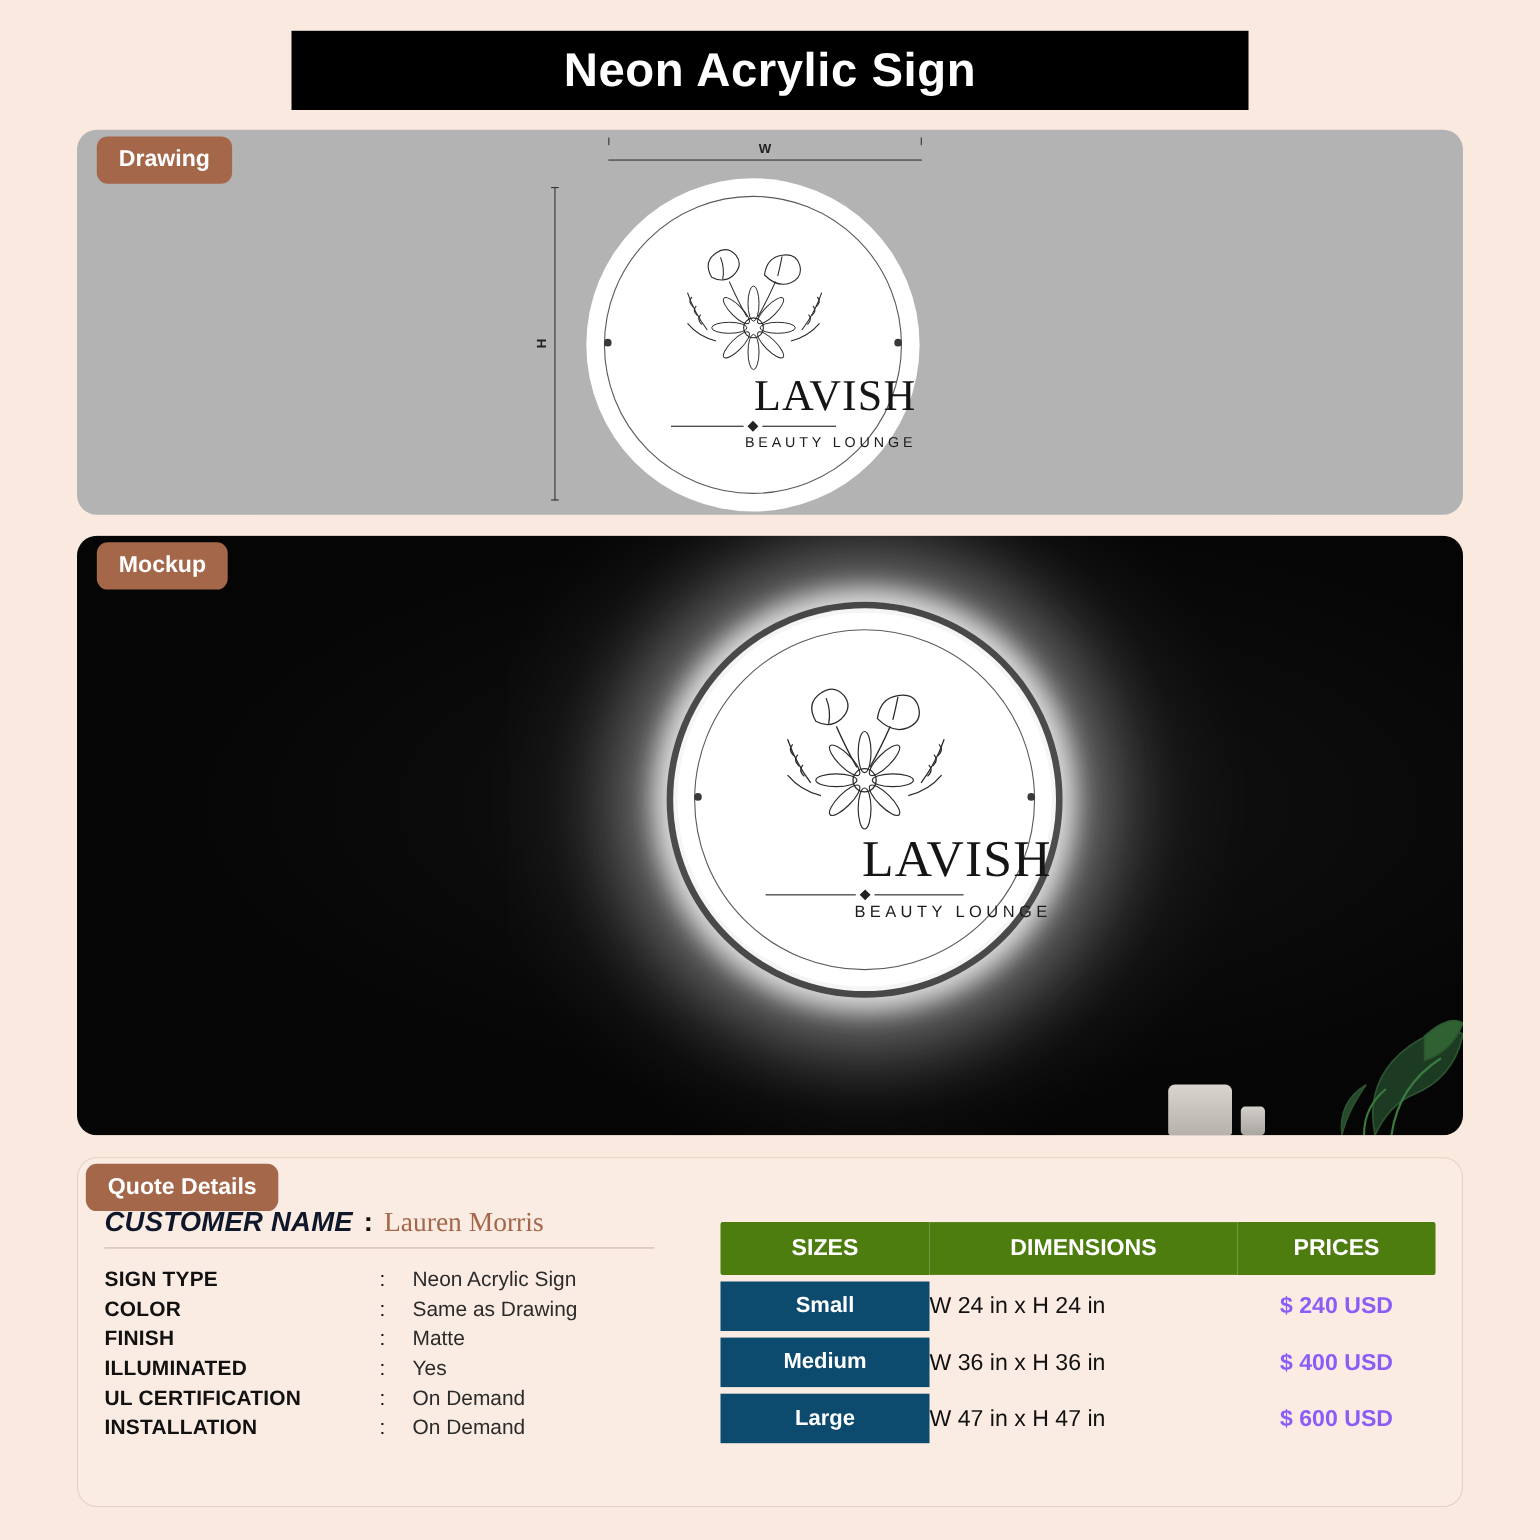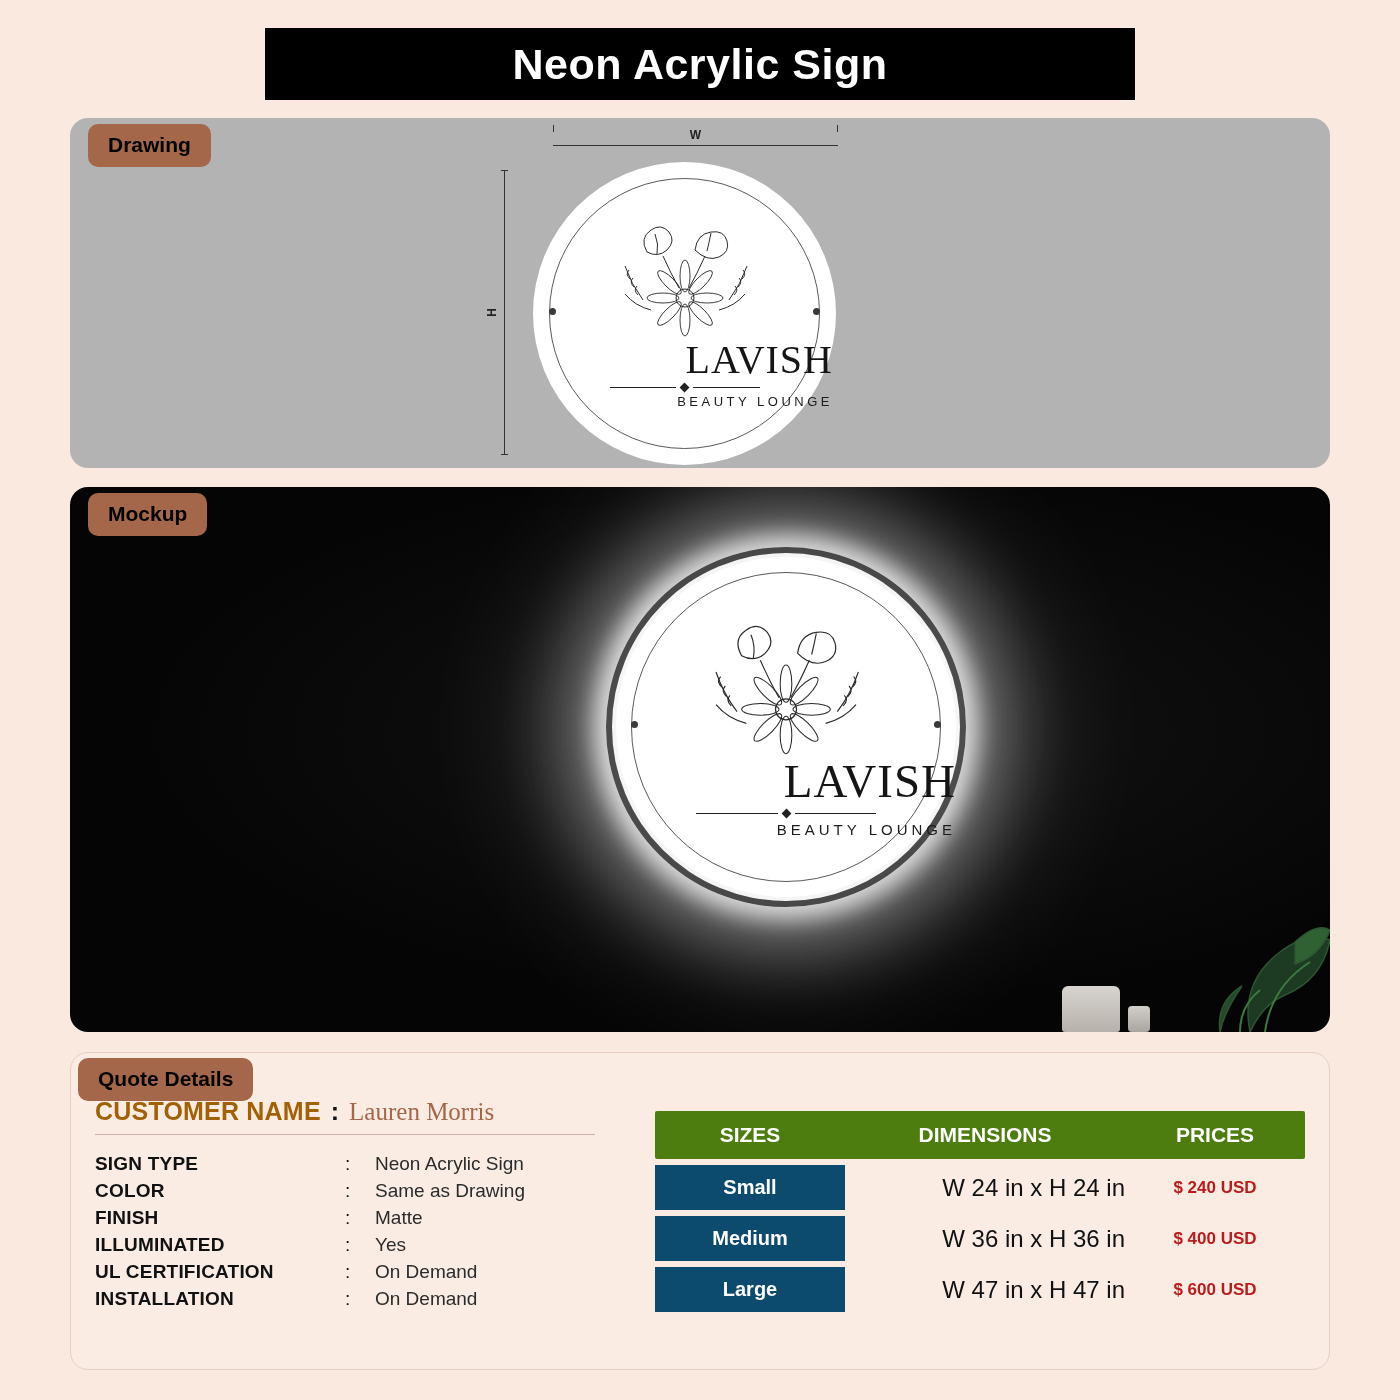--- a/index.html
+++ b/index.html
@@ -32,21 +32,21 @@
 
   
   .panel {
     position: absolute;
     border-radius: 18px;
     overflow: hidden;
   }
   .panel-label {
     position: absolute;
     background: #a4674a;
-    color: #000000;
+    color: #ffffff;
     font-size: 21px;
     font-weight: bold;
     padding: 9px 20px 10px 20px;
     border-radius: 10px;
     z-index: 6;
     white-space: nowrap;
   }
 
   
   #drawing-panel {
@@ -161,21 +161,21 @@
   #quote-label { left: 78px; top: 1058px; }
 
   .cust-row {
     position: absolute;
     left: 95px; top: 1097px;
     width: 500px;
     padding-bottom: 8px;
     border-bottom: 1.5px solid #c9b3a6;
     display: flex; align-items: baseline; gap: 10px;
   }
-  .cust-label { font-size: 25px; font-weight: bold; color: #a16207; letter-spacing: 0.2px; }
+  .cust-label { font-size: 25px; font-weight: bold; color: #0f172a; letter-spacing: 0.2px; font-style: italic; }
   .cust-colon { font-size: 25px; font-weight: bold; color: #111; }
   .cust-value { font-size: 25px; color: #a4674a; font-family: "Liberation Serif", serif; }
 
   .spec-table {
     position: absolute;
     left: 95px; top: 1150px;
     width: 520px;
     border-collapse: collapse;
   }
   .spec-table td { padding: 2.5px 0; vertical-align: top; }
@@ -205,29 +205,29 @@
   .price-row .size-cell {
     background: #0c4a6e;
     color: #fff;
     font-size: 20px;
     font-weight: bold;
     text-align: center;
     padding: 11px 0;
     width: 190px;
   }
   .price-row .dim-cell {
-    font-size: 24px;
+    font-size: 21px;
     color: #111;
-    text-align: right;
+    text-align: left;
     width: 280px;
   }
   .price-row .price-cell {
-    font-size: 17px;
+    font-size: 21px;
     font-weight: bold;
-    color: #b91c1c;
+    color: #8b5cf6;
     text-align: center;
   }
 </style>
 </head>
 <body>
 
 <div class="page">
 
   <div class="title-bar">
     <span class="title-text">Neon Acrylic Sign</span>

